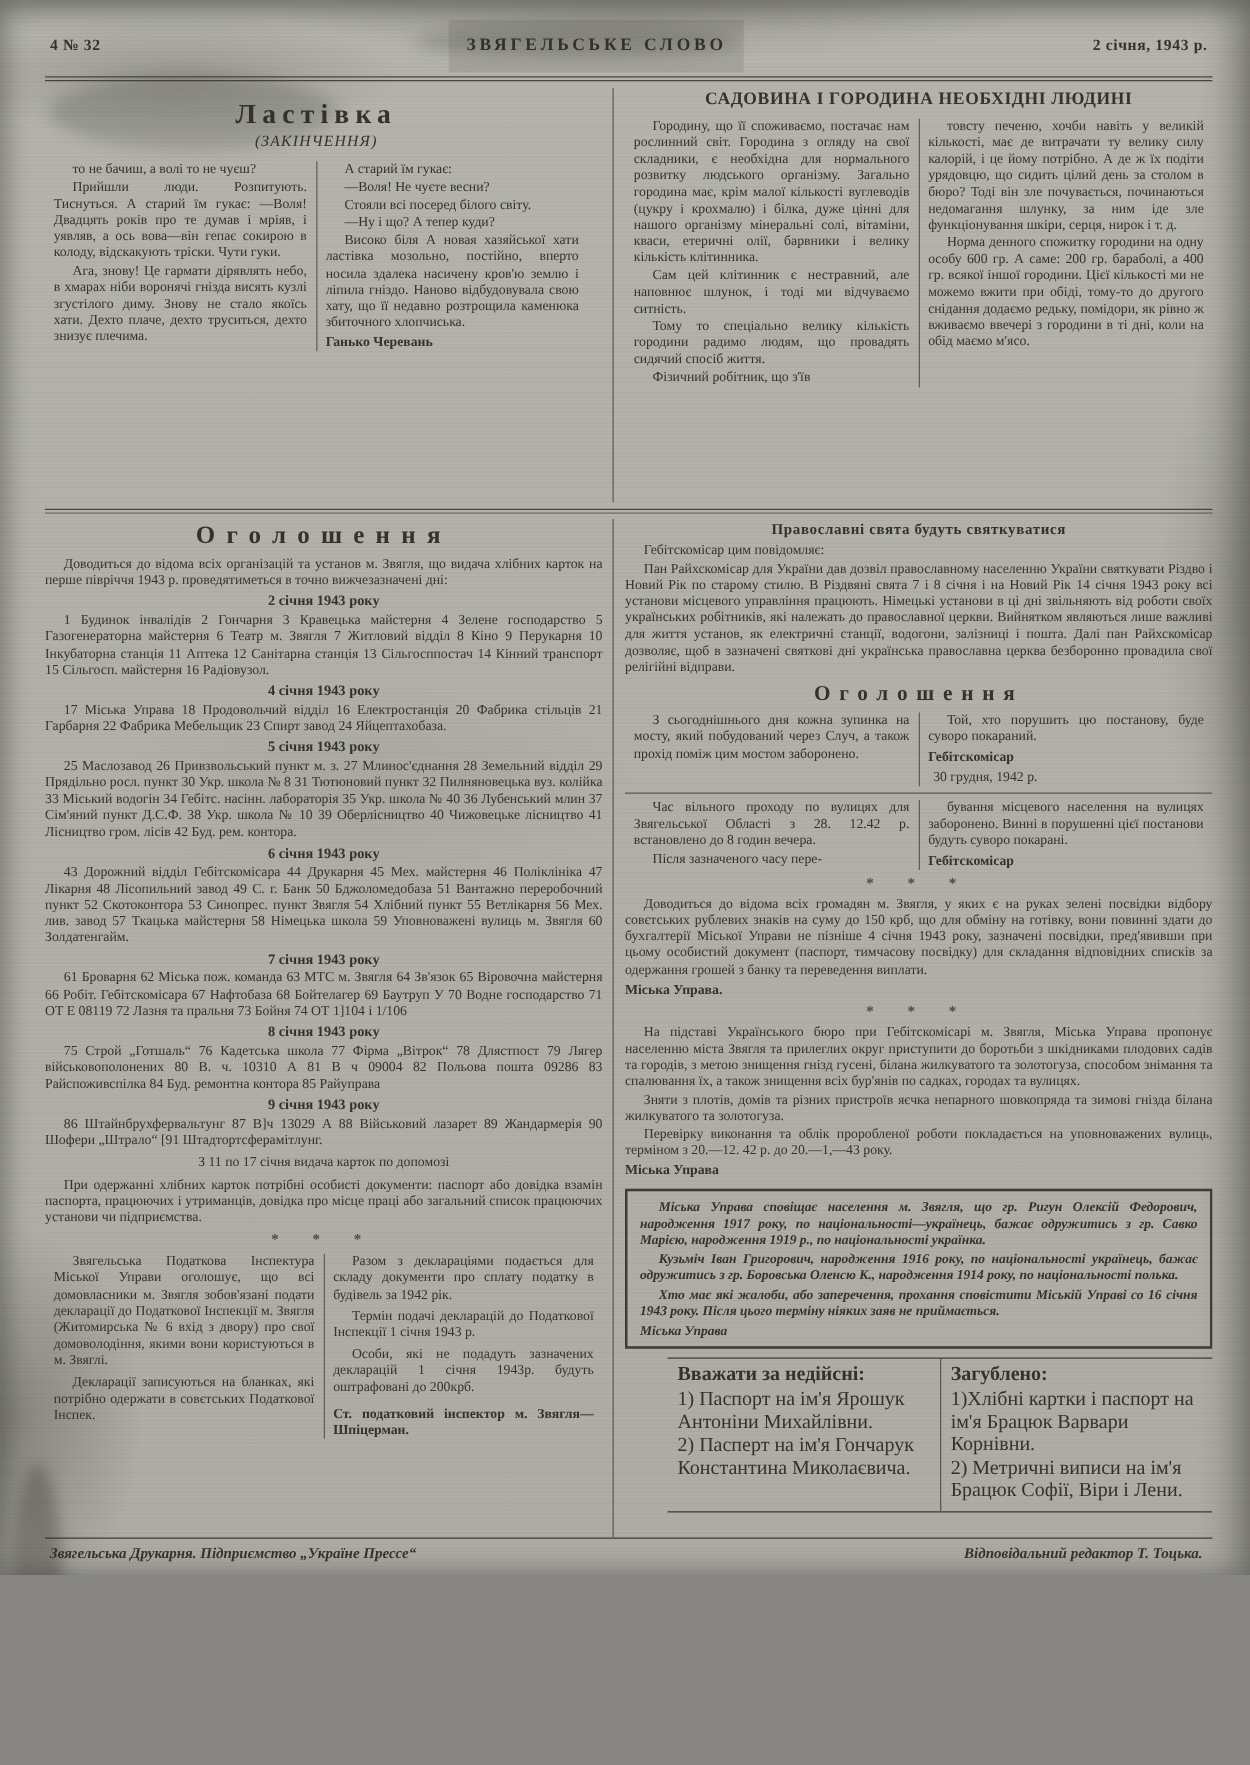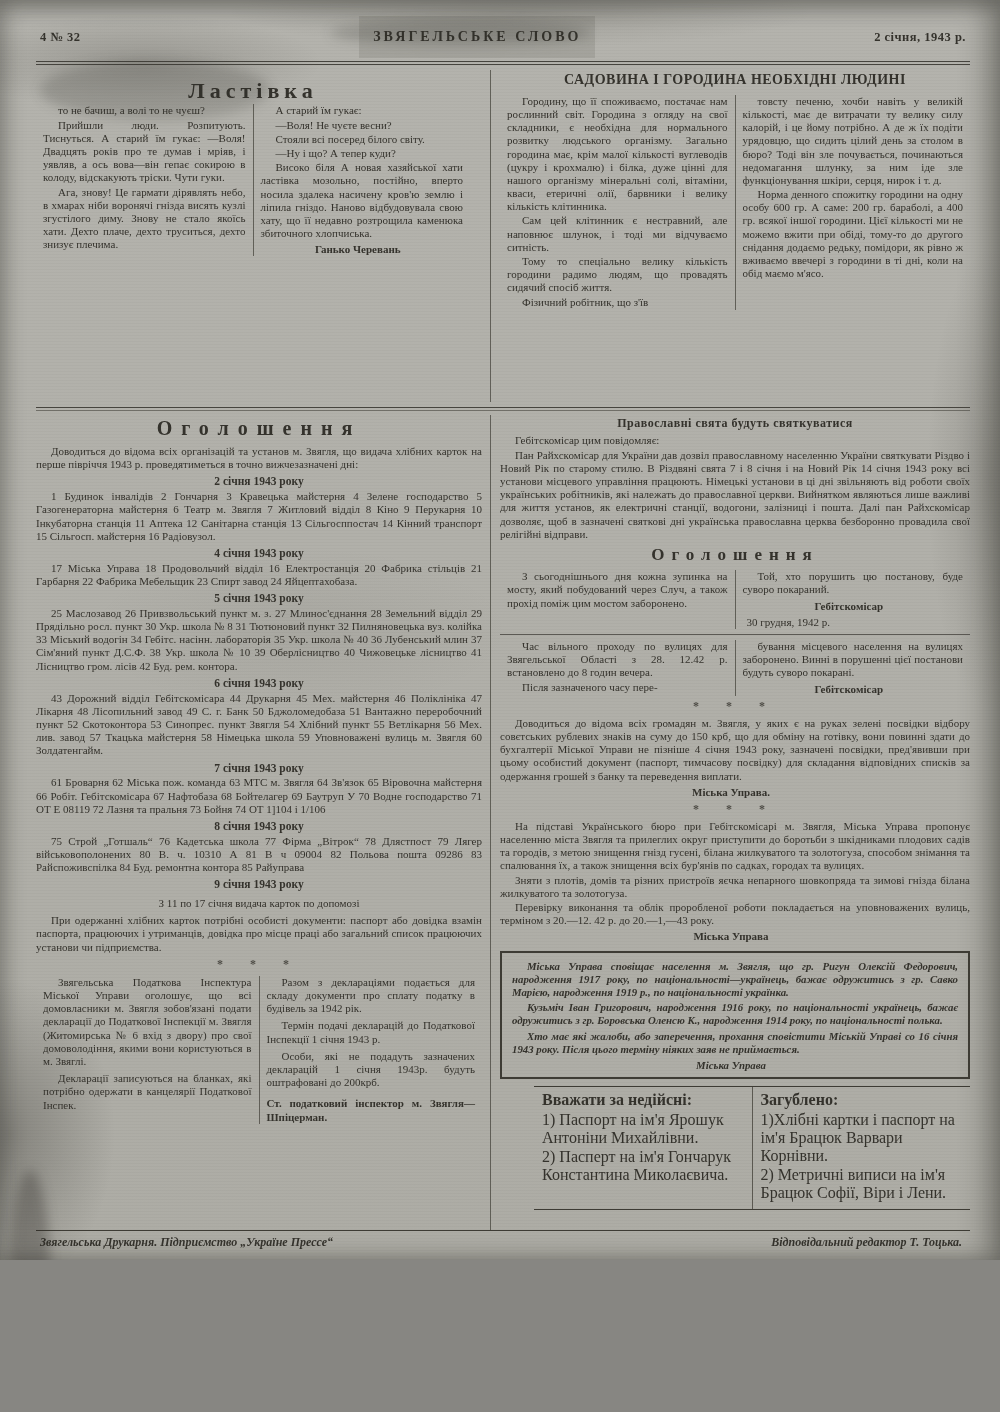--- a/index.html
+++ b/index.html
@@ -34,21 +34,21 @@
   .double-rule{ border-top:1.6px solid #46443e; border-bottom:1px solid #46443e; height:4px; }
   .section-rule{ border-top:1.8px solid #46443e; border-bottom:1px solid rgba(70,68,62,.6); height:4px; margin:5px 0 4px; }
   .thin-rule{ border-top:1.2px solid rgba(70,68,62,.8); margin:5px 0; }
 
   
   article{ font-size:11px; line-height:1.2; text-align:justify; }
   p.para{ text-indent:15px; margin-bottom:1px; }
   .cols2{ display:flex; }
   .cols2 .col{ flex:1; padding:0 7px; min-width:0; }
   .cols2 .col + .col{ border-left:1px solid rgba(70,68,60,.75); }
-  .sig{ text-align:center; font-weight:bold; margin-top:3px; padding-right:8px; }
+  .sig{ text-align:left; font-weight:bold; margin-top:3px; padding-right:8px; }
   .asterisks{ text-align:center; letter-spacing:12px; font-size:12px; font-weight:bold; opacity:.8; margin:3px 0; }
 
   
   .top-section{ display:flex; height:332px; overflow:hidden; margin-top:5px; }
   .top-left{ width:455px; border-right:1px solid rgba(70,68,60,.75); padding-right:20px; }
   .top-right{ flex:1; padding-left:9px; }
   .h-lastivka{ font-size:22px; font-weight:bold; letter-spacing:5px; text-align:center; margin-top:8px; }
   .h-sub{ font-size:12.5px; text-align:center; letter-spacing:1px; margin:2px 0 8px; font-style:italic; }
   .h-sadovyna{ font-size:14px; font-weight:bold; text-align:center; letter-spacing:.5px; margin:2px 0 6px; }
 
@@ -93,20 +93,21 @@
   <header class="masthead-row">
     <span>4 № 32</span>
     <span class="masthead">ЗВЯГЕЛЬСЬКЕ СЛОВО</span>
     <span>2 січня, 1943 р.</span>
   </header>
   <div class="double-rule"></div>
 
   <section class="top-section">
     <article class="top-left">
       <h1 class="h-lastivka">Ластівка</h1>
+      <div class="h-sub">(ЗАКІНЧЕННЯ)</div>
       <div class="cols2">
         <div class="col">
           <p class="para">то не бачиш, а волі то не чуєш?</p>
           <p class="para">Прийшли люди. Розпитують. Тиснуться. А старий їм гукає: —Воля! Двадцять років про те думав і мріяв, і уявляв, а ось вова—він гепає сокирою в колоду, відскакують тріски. Чути гуки.</p>
           <p class="para">Ага, знову! Це гармати дірявлять небо, в хмарах ніби воронячі гнізда висять кузлі згустілого диму. Знову не стало якоїсь хати. Дехто плаче, дехто труситься, дехто знизує плечима.</p>
         </div>
         <div class="col">
           <p class="para">А старий їм гукає:</p>
           <p class="para">—Воля! Не чуєте весни?</p>
           <p class="para">Стояли всі посеред білого світу.</p>
@@ -147,32 +148,33 @@
         <p class="para">17 Міська Управа 18 Продовольчий відділ 16 Електростанція 20 Фабрика стільців 21 Гарбарня 22 Фабрика Мебельщик 23 Спирт завод 24 Яйцептахобаза.</p>
         <div class="date-head">5 січня 1943 року</div>
         <p class="para">25 Маслозавод 26 Привзвольський пункт м. з. 27 Млиноc'єднання 28 Земельний відділ 29 Прядільно росл. пункт 30 Укр. школа № 8 31 Тютюновий пункт 32 Пилняновецька вуз. колійка 33 Міський водогін 34 Гебітс. насінн. лабораторія 35 Укр. школа № 40 36 Лубенський млин 37 Сім'яний пункт Д.С.Ф. 38 Укр. школа № 10 39 Оберлісництво 40 Чижовецьке лісництво 41 Лісництво гром. лісів 42 Буд. рем. контора.</p>
         <div class="date-head">6 січня 1943 року</div>
         <p class="para">43 Дорожний відділ Гебітскомісара 44 Друкарня 45 Мех. майстерня 46 Поліклініка 47 Лікарня 48 Лісопильний завод 49 С. г. Банк 50 Бджоломедобаза 51 Вантажно переробочний пункт 52 Скотоконтора 53 Синопрес. пункт Звягля 54 Хлібний пункт 55 Ветлікарня 56 Мех. лив. завод 57 Ткацька майстерня 58 Німецька школа 59 Уповноважені вулиць м. Звягля 60 Золдатенгайм.</p>
         <div class="date-head">7 січня 1943 року</div>
         <p class="para">61 Броварня 62 Міська пож. команда 63 МТС м. Звягля 64 Зв'язок 65 Віровочна майстерня 66 Робіт. Гебітскомісара 67 Нафтобаза 68 Бойтелагер 69 Баутруп У 70 Водне господарство 71 ОТ Е 08119 72 Лазня та пральня 73 Бойня 74 ОТ 1]104 і 1/106</p>
         <div class="date-head">8 січня 1943 року</div>
         <p class="para">75 Строй „Готшаль“ 76 Кадетська школа 77 Фірма „Вітрок“ 78 Длястпост 79 Лягер військовополонених 80 В. ч. 10310 А 81 В ч 09004 82 Польова пошта 09286 83 Райспоживспілка 84 Буд. ремонтна контора 85 Райуправа</p>
         <div class="date-head">9 січня 1943 року</div>
+        <p class="para">86 Штайнбрухфервальтунг 87 В]ч 13029 А 88 Військовий лазарет 89 Жандармерія 90 Шофери „Штрало“ [91 Штадтортсферамітлунг.</p>
 
         <div class="note-line">З 11 по 17 січня видача карток по допомозі</div>
         <p class="para">При одержанні хлібних карток потрібні особисті документи: паспорт або довідка взамін паспорта, працюючих і утриманців, довідка про місце праці або загальний список працюючих установи чи підприємства.</p>
       </article>
 
       <div class="asterisks">*  *  *</div>
 
       <article class="tax">
         <div class="cols2">
           <div class="col">
             <p class="para">Звягельська Податкова Інспектура Міської Управи оголошує, що всі домовласники м. Звягля зобов'язані подати декларації до Податкової Інспекції м. Звягля (Житомирська № 6 вхід з двору) про свої домоволодіння, якими вони користуються в м. Звяглі.</p>
-            <p class="para">Декларації записуються на бланках, які потрібно одержати в канцелярії Податкової Інспек.</p>
+            <p class="para">Декларації записуються на бланках, які потрібно одержати в совєтських Податкової Інспек.</p>
           </div>
           <div class="col">
             <p class="para">Разом з деклараціями подається для складу документи про сплату податку в будівель за 1942 рік.</p>
             <p class="para">Термін подачі декларацій до Податкової Інспекції 1 січня 1943 р.</p>
             <p class="para">Особи, які не подадуть зазначених декларацій 1 січня 1943р. будуть оштрафовані до 200крб.</p>
             <div class="tax-sig">Ст. податковий інспектор м. Звягля—Шпіцерман.</div>
           </div>
         </div>
       </article>
     </div>

